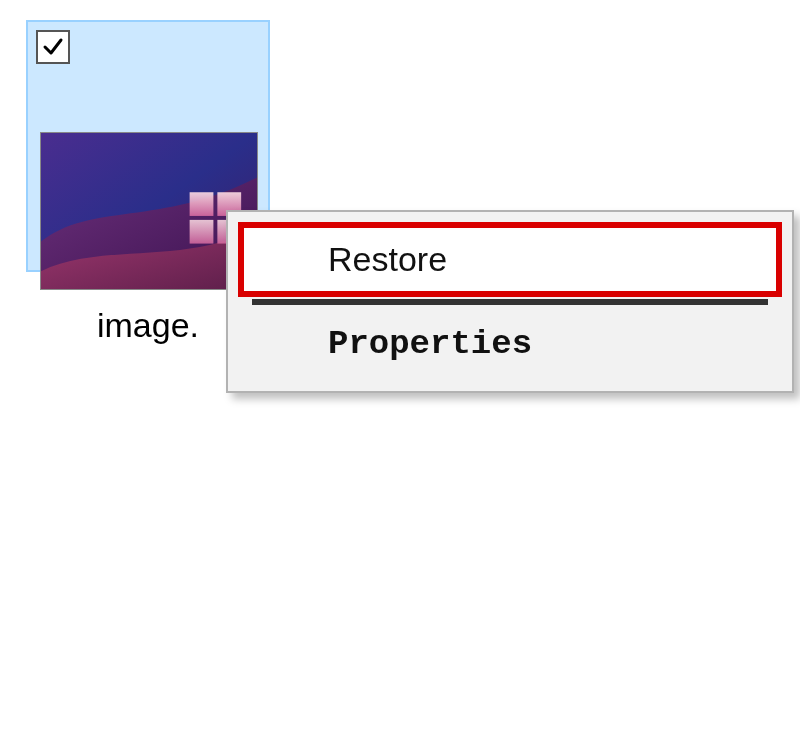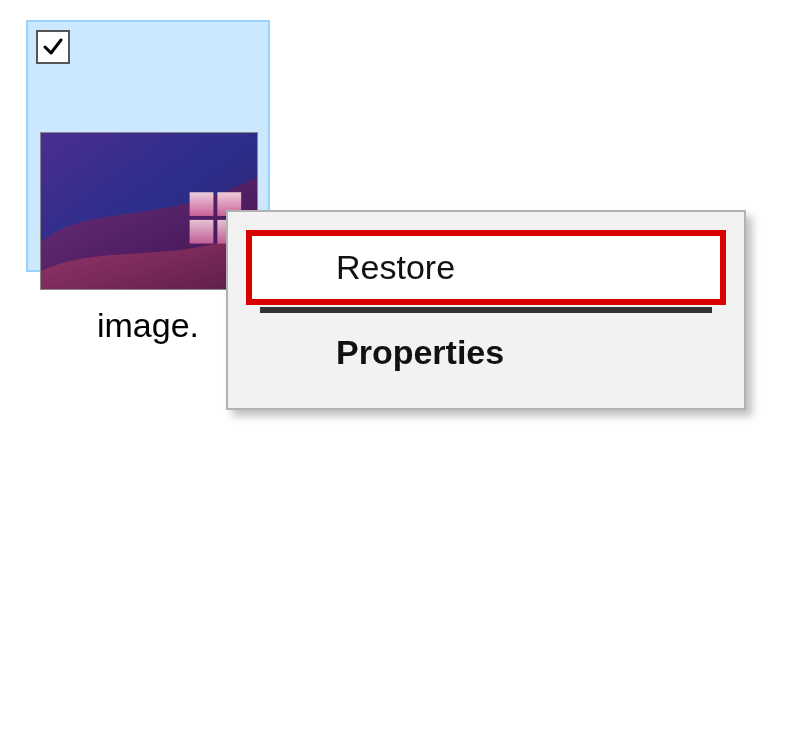--- a/index.html
+++ b/index.html
@@ -59,25 +59,25 @@
       color: #000;
       white-space: nowrap;
       overflow: hidden;
     }
 
     
     .context-menu {
       position: absolute;
       left: 226px;
       top: 210px;
-      width: 520px;
+      width: 568px;
       background: #f2f2f2;
       border: 2px solid #b2b2b2;
       box-shadow: 6px 6px 8px rgba(0,0,0,0.25);
-      padding: 16px;
+      padding: 8px;
     }
 
     .menu-item {
       padding: 20px 30px 20px 92px;
       font-size: 34px;
       color: #111;
       cursor: default;
       position: relative;
     }
     .menu-item.highlighted {
@@ -86,21 +86,21 @@
       outline-offset: -4px;
       z-index: 2;
       margin: 4px;
       padding: 16px 26px 16px 88px;
     }
     .menu-sep {
       height: 0;
       border-top: 2px solid #333;
       margin: 0 16px;
     }
-    .menu-item.bold { font-weight: 700; }
+    .menu-item.bold { font-weight: 700; font-family: Liberation Mono, monospace; }
   </style>
 </head>
 <body>
 
 <div class="file-tile">
   <div class="checkbox-wrap">
     <svg viewBox="0 0 24 24">
       <path d="M4 12 L10 18 L20 5" stroke="#000" stroke-width="3" fill="none" stroke-linecap="round" stroke-linejoin="round"></path>
     </svg>
   </div>

